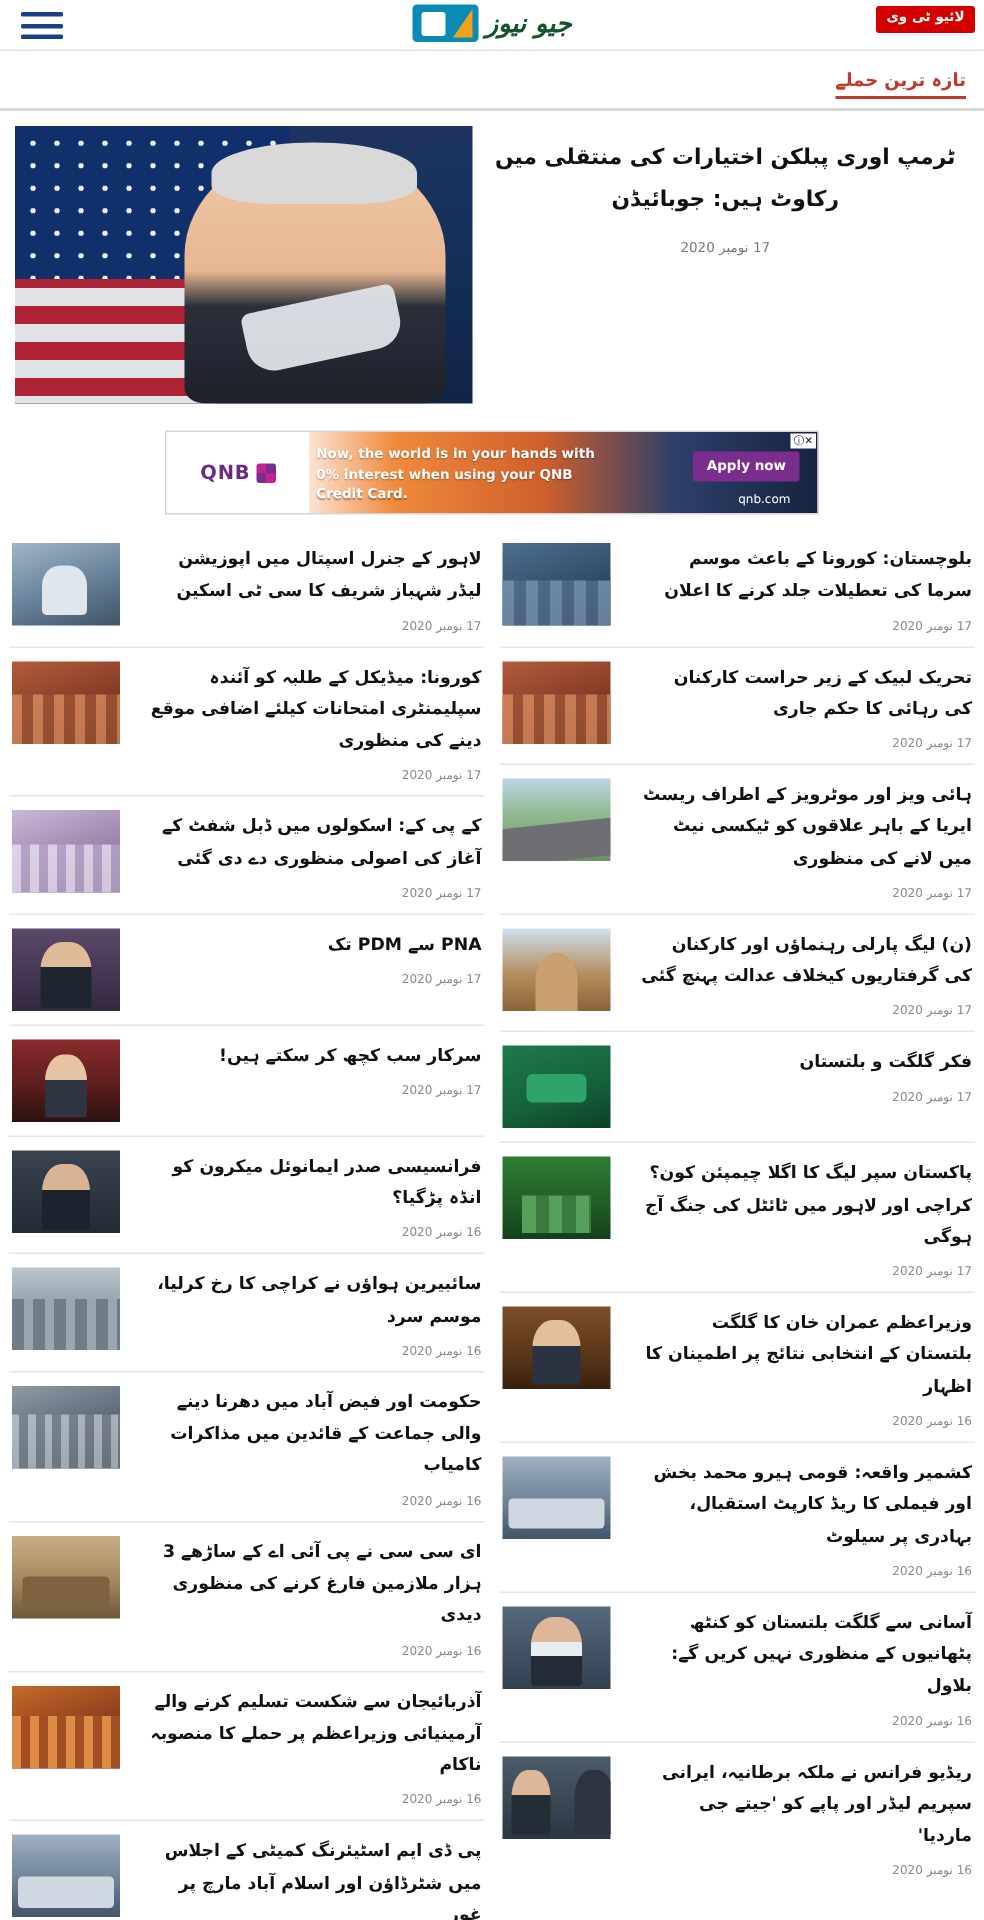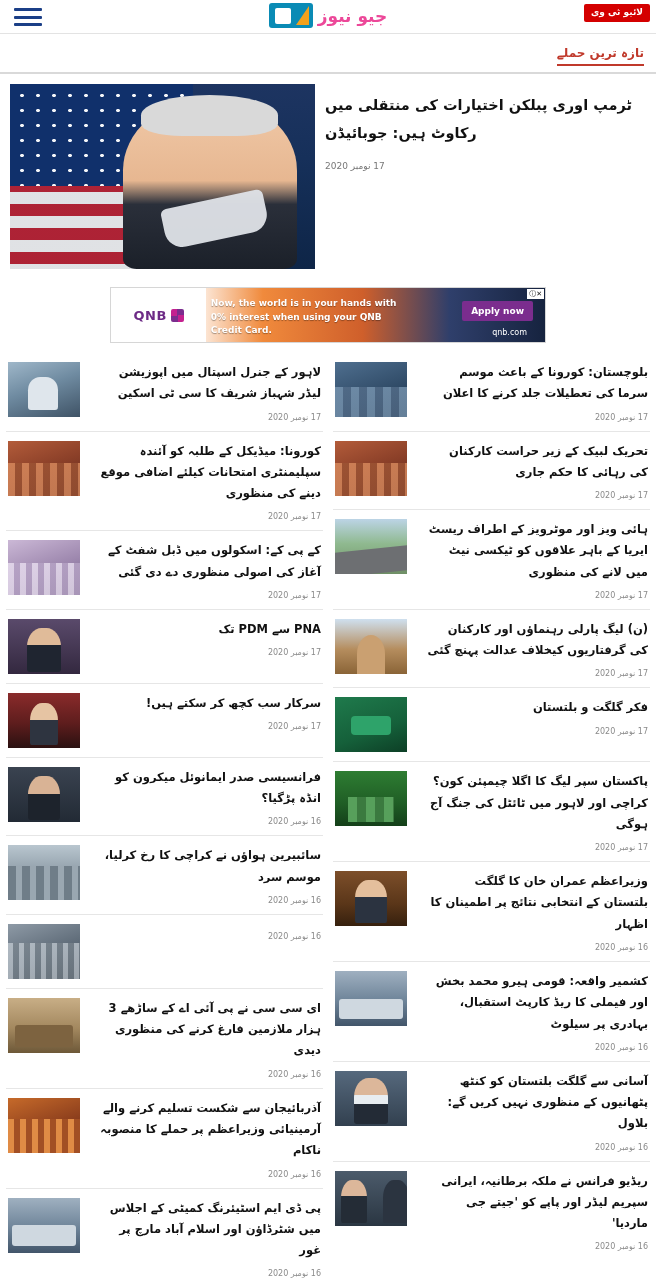--- a/index.html
+++ b/index.html
@@ -34,24 +34,25 @@
   .brand {
     position: absolute;
     left: 0; right: 0; top: 3px;
     display: flex;
     justify-content: center;
     align-items: center;
     gap: 5px;
   }
   .brand-text {
     font-size: 17px;
-    color: #ec4899;
+    color: #14532d;
     font-weight: bold;
     letter-spacing: 1px;
     direction: rtl;
+    font-style: italic;
   }
   .brand-mark {
     width: 44px; height: 25px;
     background: #0a8bb5;
     border-radius: 3px;
     position: relative;
     overflow: hidden;
   }
   .brand-mark::before {
     content: "";
@@ -96,21 +97,21 @@
   }
 
   
   .lead {
     display: flex;
     flex-direction: row;
     padding: 10px 10px 12px 10px;
     gap: 10px;
     align-items: flex-start;
   }
-  .lead-text { flex: 1 1 auto; text-align: left; padding-top: 8px; padding-right: 4px;}
+  .lead-text { flex: 1 1 auto; text-align: center; padding-top: 8px; padding-right: 4px;}
   .lead-title {
     font-size: 14.5px;
     line-height: 1.9;
     font-weight: bold;
     color: #111111;
     direction: rtl;
   }
   .lead-date {
     margin-top: 14px;
     font-size: 9px;
@@ -479,20 +480,21 @@
       </div>
       <div class="card">
         <div class="card-body">
           <div class="card-title">سائبیرین ہواؤں نے کراچی کا رخ کرلیا، موسم سرد</div>
           <div class="card-date">16 نومبر 2020</div>
         </div>
         <div class="thumb t-city"></div>
       </div>
       <div class="card">
         <div class="card-body">
+          <div class="card-title">حکومت اور فیض آباد میں دھرنا دینے والی جماعت کے قائدین میں مذاکرات کامیاب</div>
           <div class="card-date">16 نومبر 2020</div>
         </div>
         <div class="thumb t-protest"></div>
       </div>
       <div class="card">
         <div class="card-body">
           <div class="card-title">ای سی سی نے پی آئی اے کے ساڑھے 3 ہزار ملازمین فارغ کرنے کی منظوری دیدی</div>
           <div class="card-date">16 نومبر 2020</div>
         </div>
         <div class="thumb t-office"></div>

